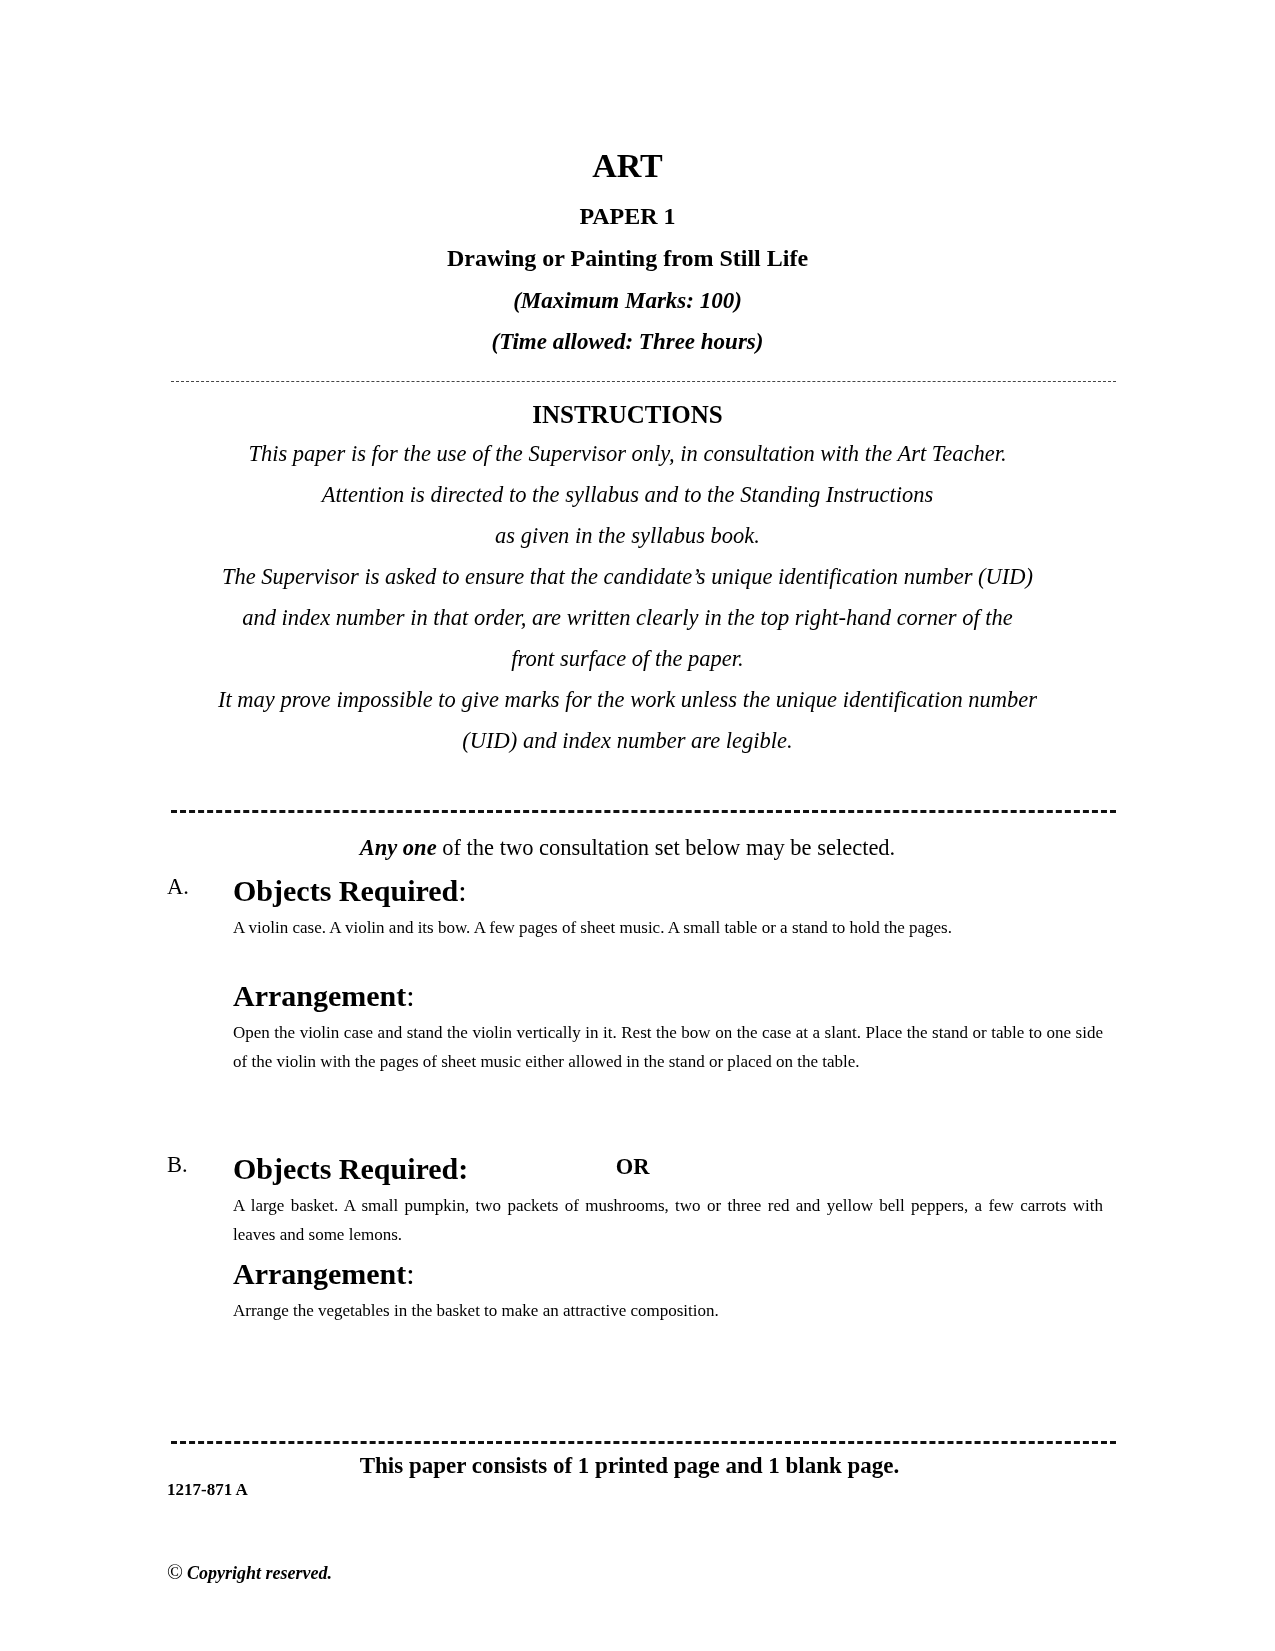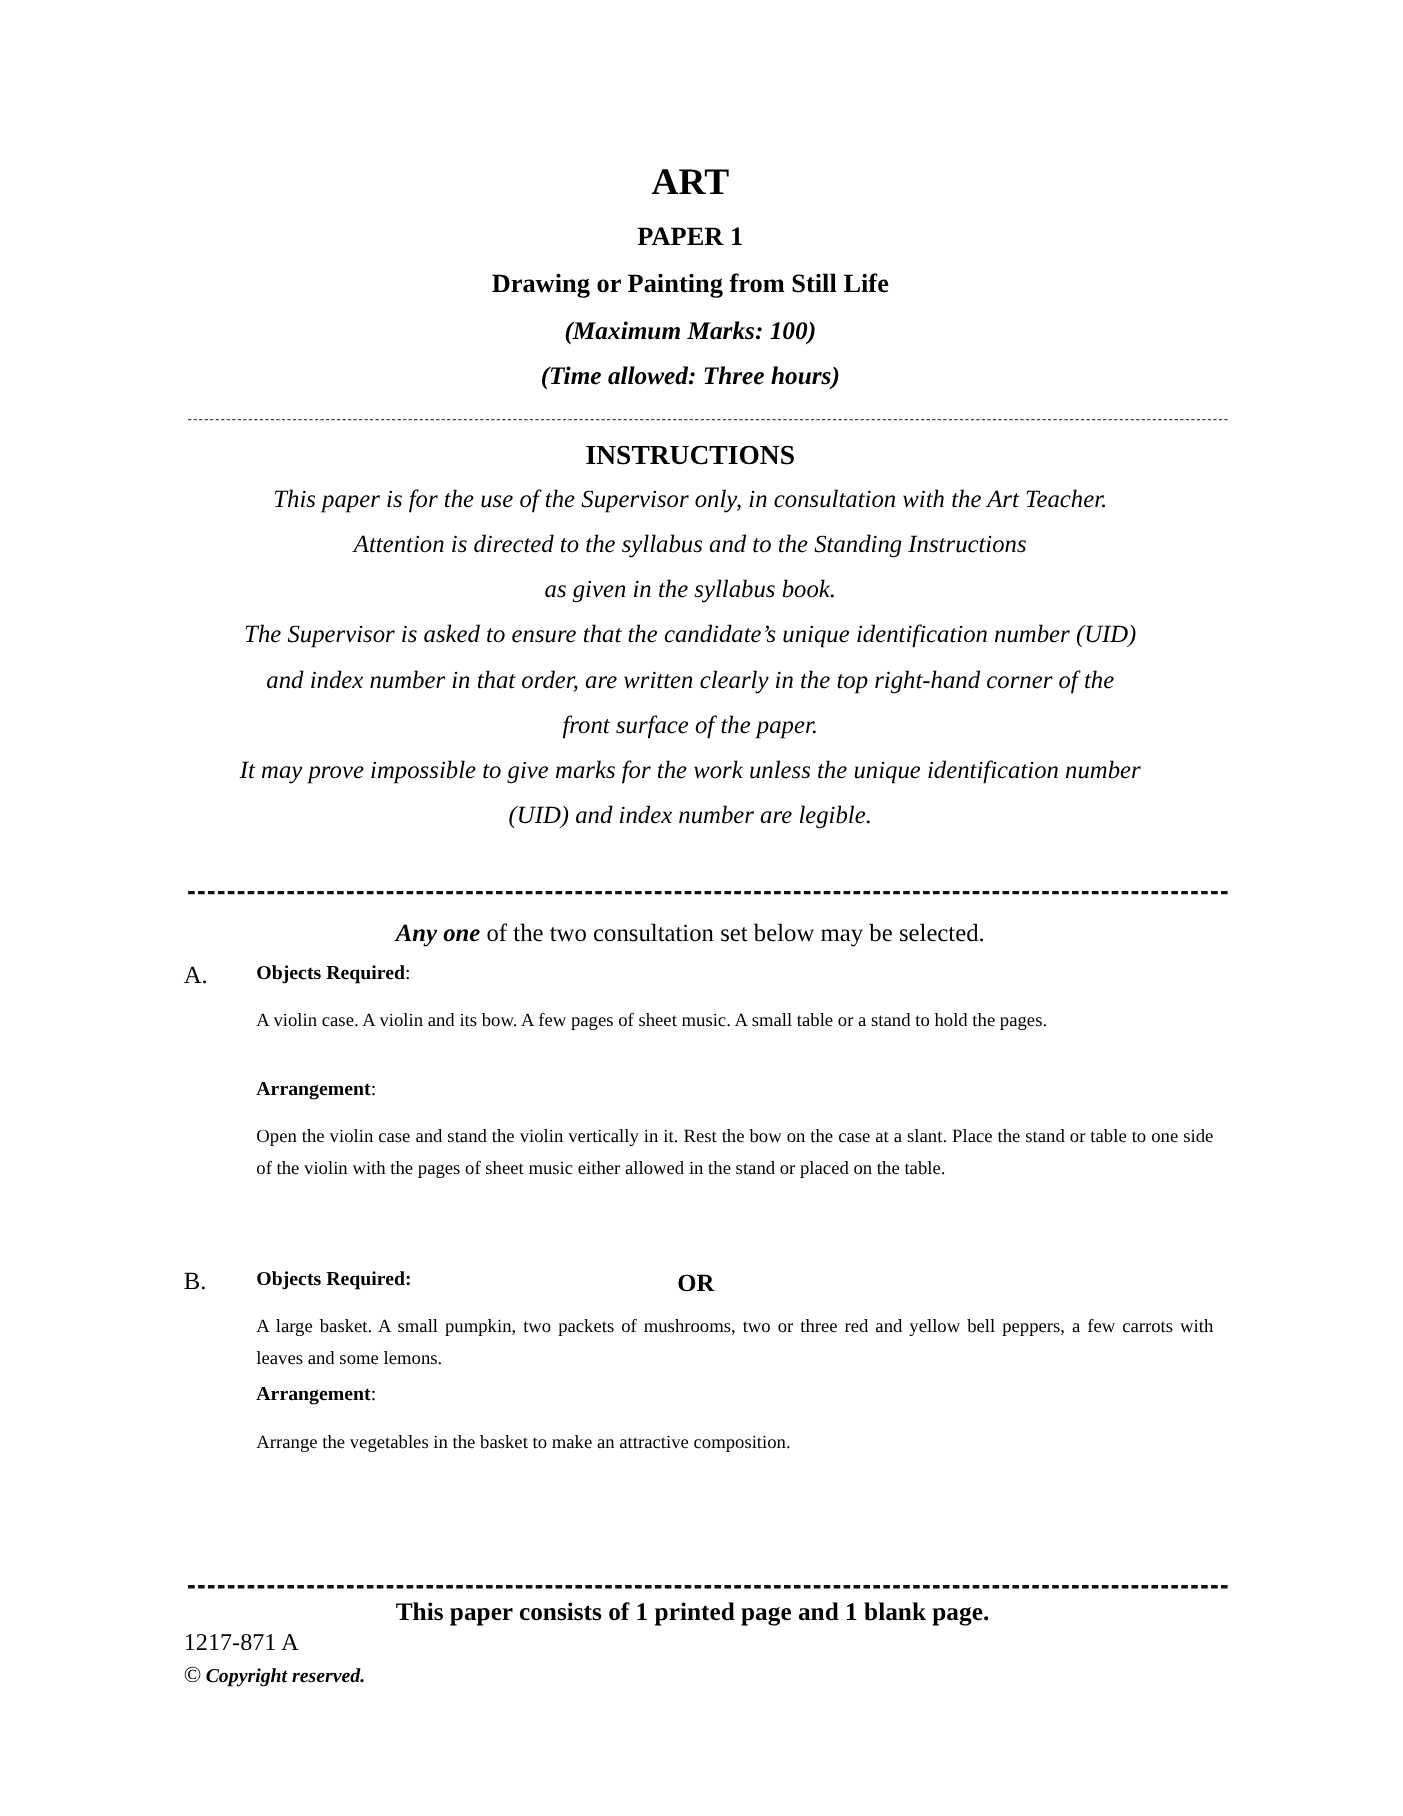--- a/index.html
+++ b/index.html
@@ -82,21 +82,21 @@
     }
     .any-one em { font-weight: bold; }
     .marker {
       position: absolute;
       left: 167px;
       font-size: 22.5px;
     }
     .sec-head {
       position: absolute;
       left: 233px;
-      font-size: 18px;
+      font-size: 30px;
     }
     .sec-head b { font-weight: bold; }
     .para {
       position: absolute;
       left: 233px;
       width: 870px;
       font-size: 17px;
       line-height: 29px;
       text-align: justify;
     }
@@ -109,27 +109,27 @@
     .footer-note {
       top: 1453px;
       font-size: 23px;
       font-weight: bold;
       left: -8px;
     }
     .code {
       position: absolute;
       left: 167px;
       top: 1480px;
-      font-size: 22px;
-      font-weight: normal;
+      font-size: 17px;
+      font-weight: bold;
     }
     .copyright {
       position: absolute;
       left: 167px;
-      top: 1510px;
+      top: 1560px;
       font-size: 18px;
     }
     .copyright .sym { font-size: 21px; font-style: normal; margin-right: 4px; }
     .copyright .txt { font-weight: bold; font-style: italic; }
   </style>
 </head>
 <body>
 
 <div class="center title-art">ART</div>
 <div class="center title-paper">PAPER 1</div>

